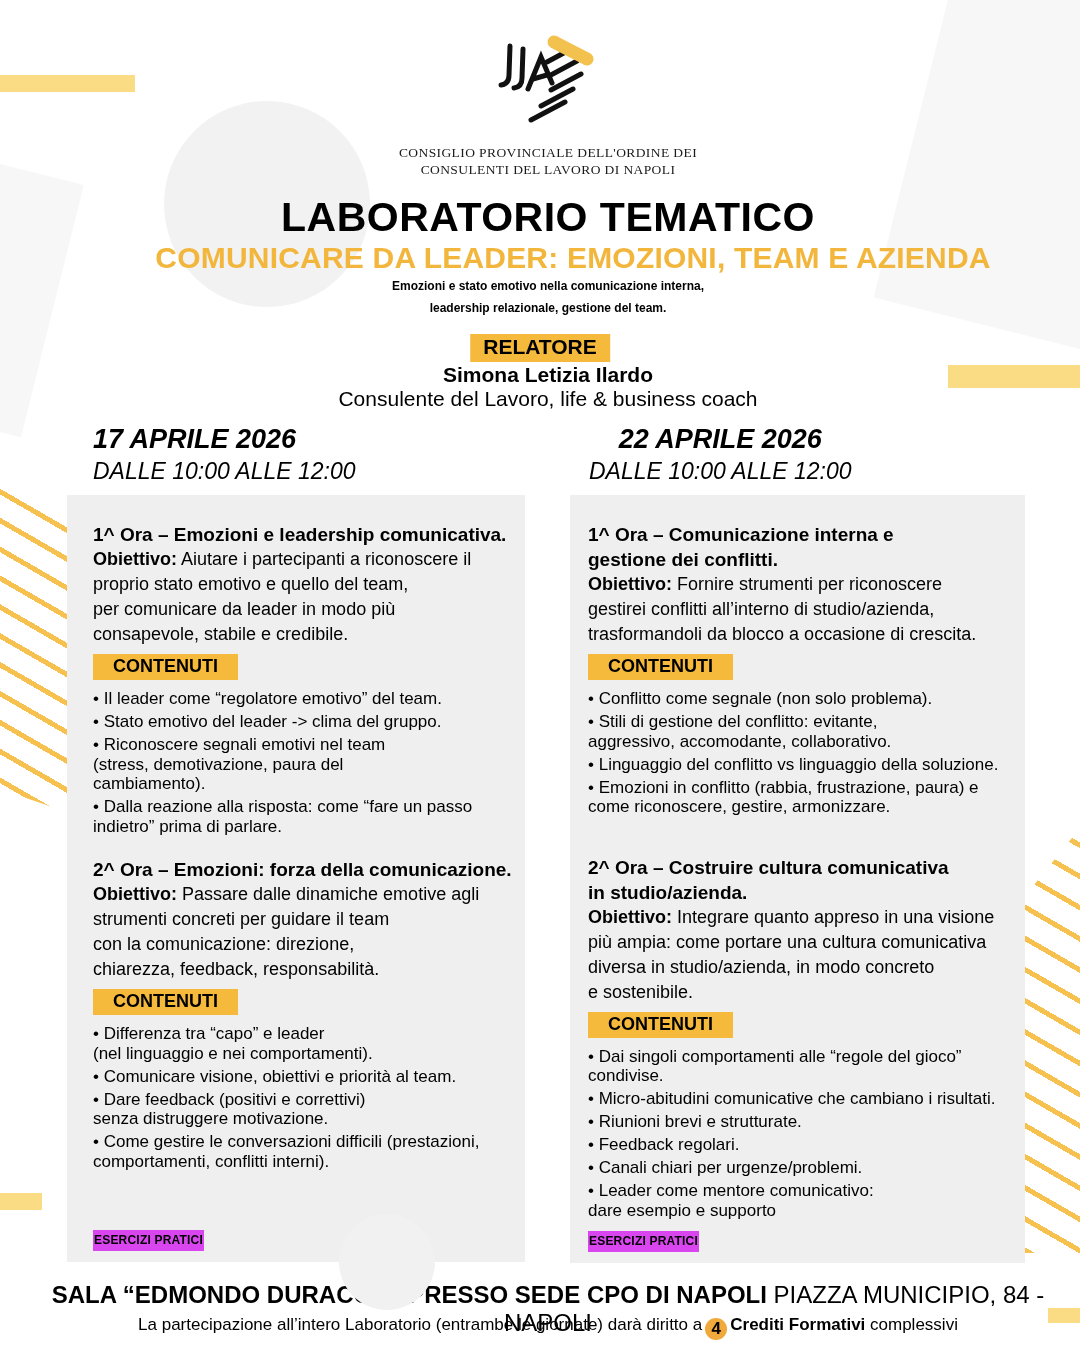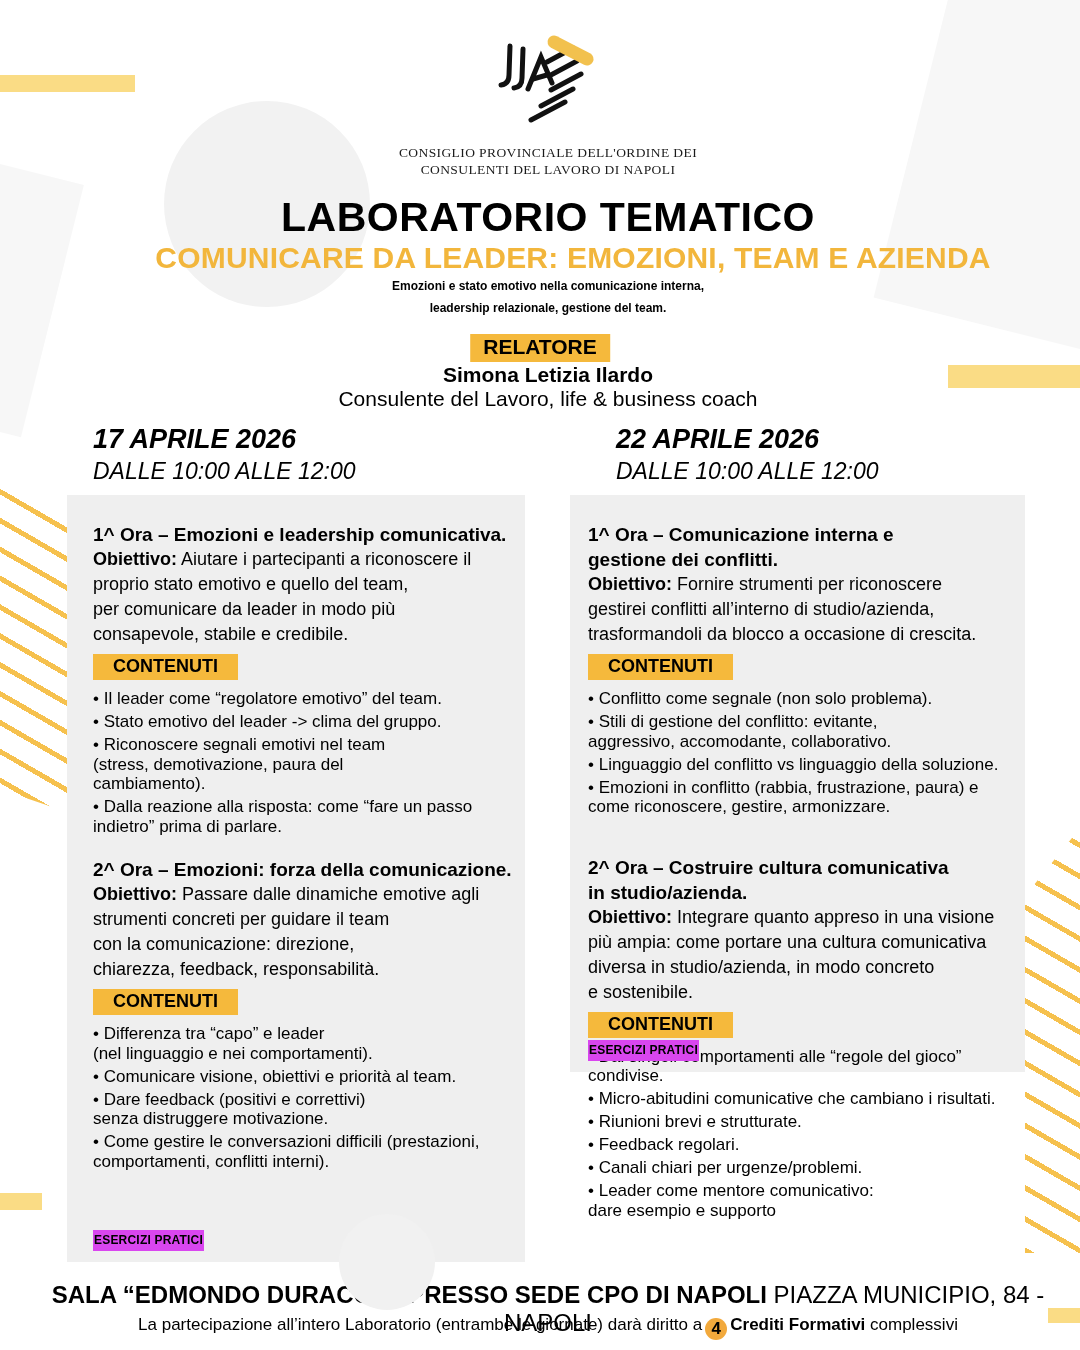--- a/index.html
+++ b/index.html
@@ -37,24 +37,24 @@
   .tagline { top:276px; font-size:12px; font-weight:bold; line-height:21.5px; white-space:pre-line; }
   .sp-badge { position:absolute; left:50%; top:334px; transform:translateX(-50%);
     background:#F5B93C; font-weight:bold; font-size:21px; padding:1px 13px 3px; z-index:2; }
   .sp-name { top:363px; font-size:21px; font-weight:bold; }
   .sp-role { top:387px; font-size:21px; }
   
   .datehdr { position:absolute; z-index:2;font-style:italic; }
   .datehdr .d { font-size:27px; font-weight:bold; }
   .datehdr .t { font-size:23px; margin-top:3px; }
   .dh-left { left:93px; top:424px; }
-  .dh-right { left:616px; top:424px; }
+  .dh-right { left:589px; top:424px;text-align:center; }
   .box { position:absolute; background:#efefef; z-index:1; }
   .box-left { left:67px; top:495px; width:458px; height:767px; padding:27px 0 0 26px; box-sizing:border-box; }
-  .box-right { left:570px; top:495px; width:455px; height:577px; padding:27px 0 0 18px; box-sizing:border-box; }
+  .box-right { left:570px; top:495px; width:455px; height:768px; padding:27px 0 0 18px; box-sizing:border-box; }
   .sec-title { font-size:19px; font-weight:bold; line-height:25px; white-space:pre; }
   .obj { font-size:18px; line-height:25px; white-space:pre; margin:0; }
   .obj .b { font-weight:bold; }
   .cont-badge { display:inline-block; background:#F5B93C; font-weight:bold; font-size:18px;
     padding:2px 20px 3px; margin-top:7px; }
   .bullets { margin-top:9px; }
   .bullet { font-size:17px; line-height:19.5px; white-space:pre; margin-bottom:3.5px; }
   .sec2 { margin-top:21px; }
   .box-right .sec2 { margin-top:38px; }
   .prac-badge { position:absolute; bottom:11px; background:#d946ef; font-weight:bold;

